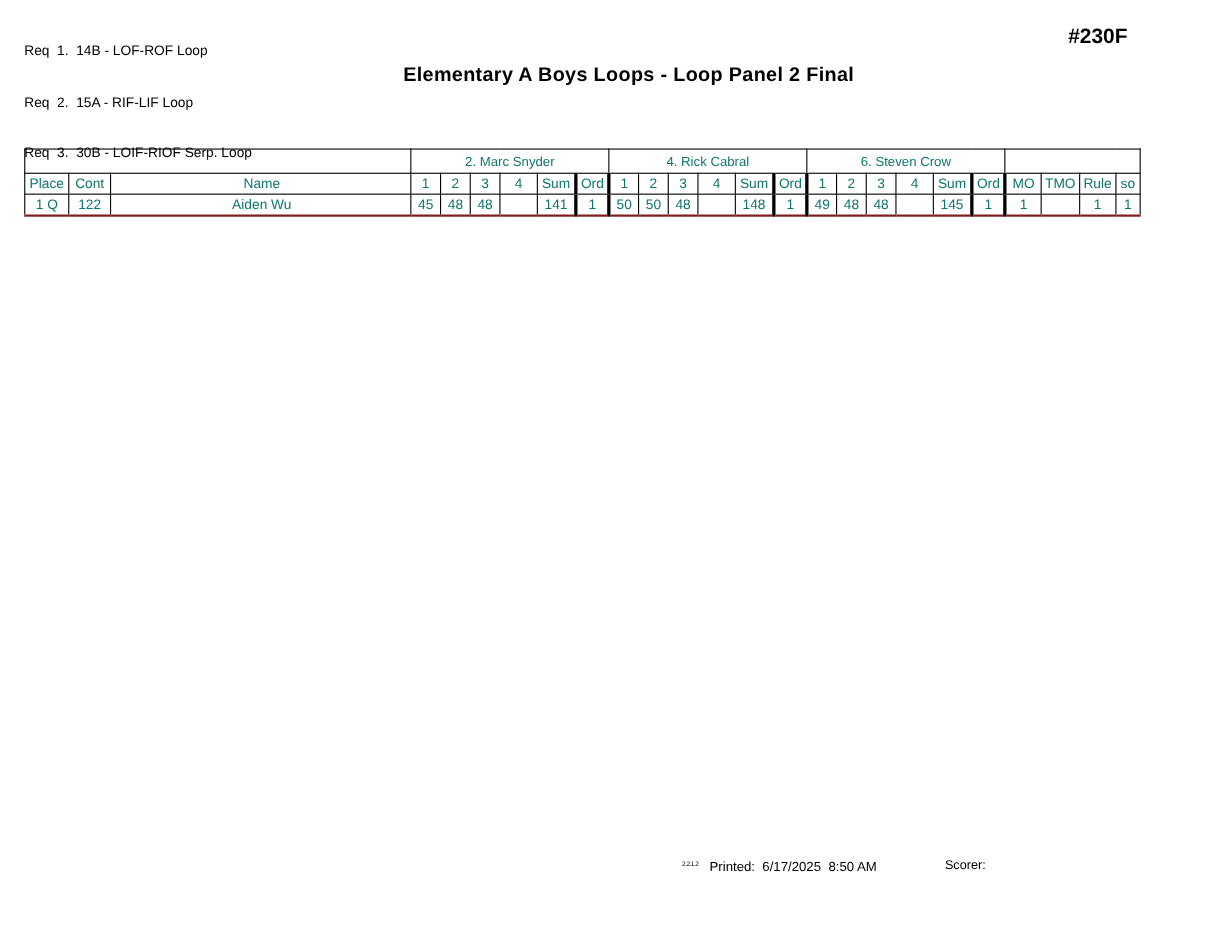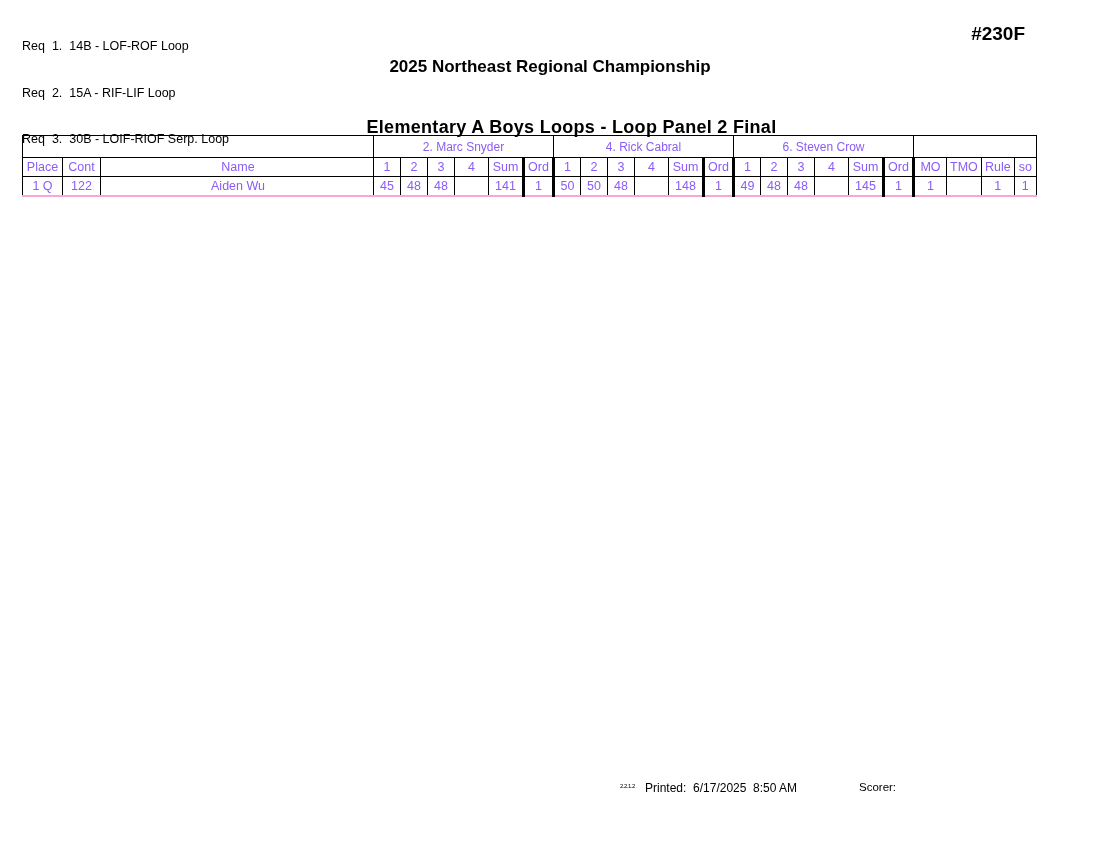--- a/index.html
+++ b/index.html
@@ -48,21 +48,21 @@
   }
 
   
   table.results {
     position: absolute;
     left: 22px;
     top: 135px;
     border-collapse: collapse;
     table-layout: fixed;
     font-size: 12.5px;
-    color: #8b5cf6;
+    color: #0f766e;
   }
   table.results td, table.results th {
     border: 1px solid #000;
     padding: 0 3px;
     height: 19px;
     font-weight: normal;
     text-align: center;
     overflow: hidden;
     white-space: nowrap;
   }
@@ -75,21 +75,21 @@
     white-space: pre;
   }
   .al   { text-align: left; padding-left: 5px !important; }
   .ord  {
     border-left: 3px solid #000 !important;
     border-right: 3px solid #000 !important;
   }
   td.ord { font-weight: bold; }
   .sumv { text-align: right; }
   .b    { font-weight: bold; }
-  tr.data-row td { border-bottom: 2px solid #f9a8d4; }
+  tr.data-row td { border-bottom: 2px solid #7f1d1d; }
 
   
   .version {
     position: absolute;
     left: 620px;
     top: 783px;
     font-size: 6px;
     letter-spacing: -0.5px;
   }
   .printed {
@@ -111,21 +111,20 @@
 
 <div class="page">
 
   <div class="req-block">
     <div>Req  1.  14B - LOF-ROF Loop</div>
     <div>Req  2.  15A - RIF-LIF Loop</div>
     <div>Req  3.  30B - LOIF-RIOF Serp. Loop</div>
   </div>
 
   <div class="header-center">
-    <div class="title">2025 Northeast Regional Championship</div>
     <div class="event">Elementary A Boys Loops - Loop Panel 2 Final</div>
   </div>
 
   <div class="event-number">#230F</div>
 
   <table class="results">
     <colgroup>
       <col style="width:40px">
         <col style="width:38px">
         <col style="width:273px">

